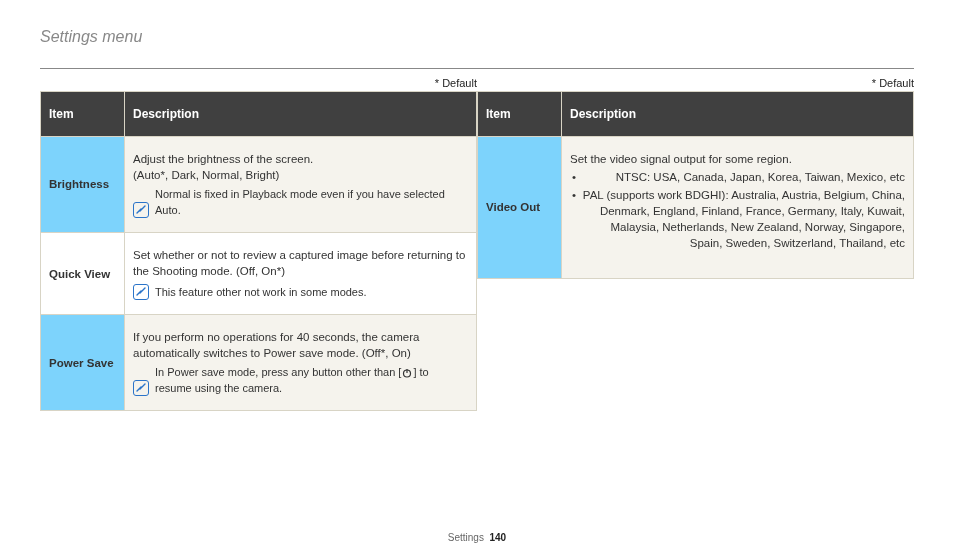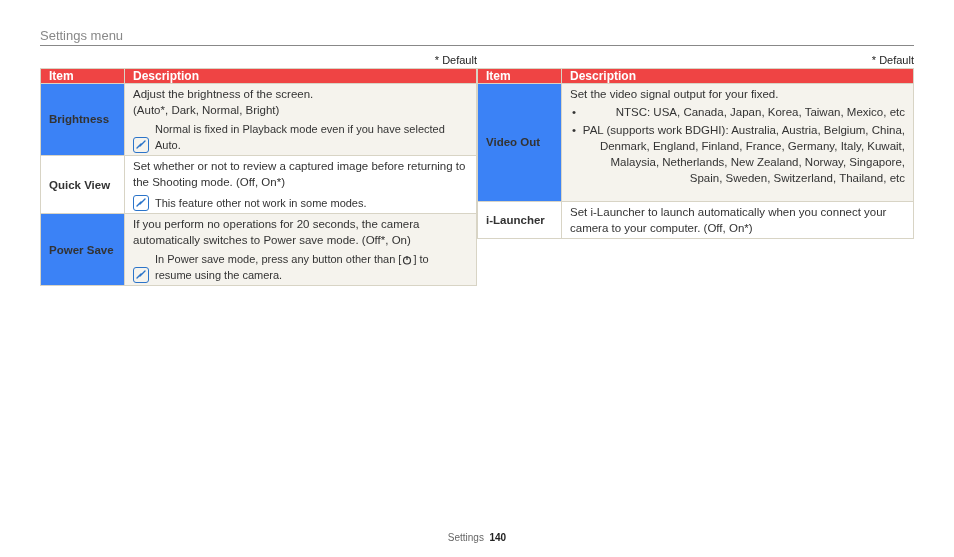--- a/index.html
+++ b/index.html
@@ -8,22 +8,23 @@
     font-size: 12px;
     color: #333;
     background: #fff;
     width: 954px;
     height: 557px;
     position: relative;
     padding: 28px 40px 0 40px;
   }
   .breadcrumb {
     color: #888;
-    font-size: 13px;
-    margin-bottom: 2px;
+    font-style: italic;
+    font-size: 16px;
+    margin-bottom: 22px;
   }
   .hr {
     border: none;
     border-top: 1px solid #888;
     margin-bottom: 8px;
   }
   .columns {
     display: flex;
   }
   .col {
@@ -41,43 +42,43 @@
     font-size: 17px;
     font-weight: 600;
     margin-bottom: 4px;
   }
   table {
     width: 100%;
     border-collapse: collapse;
     table-layout: fixed;
   }
   th {
-    background: #ef4444;
+    background: #404040;
     color: #fff;
     font-weight: 600;
     text-align: left;
-    padding: 0 8px;
+    padding: 15px 8px;
     font-size: 12px;
     border: 1px solid #d8d4c5;
   }
   th.item-col { width: 84px; }
   td {
     border: 1px solid #d8d4c5;
-    padding: 2px 8px;
+    padding: 14px 8px;
     vertical-align: top;
     font-size: 11.5px;
     line-height: 1.4;
   }
   td.item-cell {
     font-weight: 600;
     vertical-align: middle;
     background: #fff;
   }
   tr.grey td.desc-cell { background: #f5f3ed; }
-  tr.grey td.item-cell { background: #3b82f6; }
+  tr.grey td.item-cell { background: #7dd3fc; }
   tr.white td { background: #fff; border-radius: 24px; }
   .note-row {
     display: flex;
     align-items: flex-end;
     margin-top: 4px;
     gap: 6px;
   }
   .note-icon {
     flex: 0 0 auto;
     width: 16px;
@@ -164,21 +165,21 @@
                   </svg>
               </span>
               <span class="note-text">This feature other not work in some modes.</span>
             </div>
           </td>
         </tr>
 
         <tr class="grey">
           <td class="item-cell">Power Save</td>
           <td class="desc-cell">
-            <span>If you perform no operations for 20 seconds, the camera automatically switches to Power save mode. (</span><b>Off</b><span>*</span><span>, </span><b>On</b><span>)</span>
+            <span>If you perform no operations for 40 seconds, the camera automatically switches to Power save mode. (</span><b>Off</b><span>*</span><span>, </span><b>On</b><span>)</span>
             <div class="note-row">
               <span class="note-icon">
                 <svg width="10" height="10" viewBox="0 0 10 10">
                     <path d="M1 8 L5 4 M4 6 L9 1" stroke="#2b74c9" stroke-width="1.4" fill="none" stroke-linecap="round"></path>
                   </svg>
               </span>
               <span class="note-text">
                 <span>In Power save mode, press any button other than [</span><span class="power-icon">
                     <svg width="10" height="10" viewBox="0 0 10 10">
                       <circle cx="5" cy="5.5" r="3.5" stroke="#333" stroke-width="1.2" fill="none"></circle>
@@ -200,34 +201,28 @@
         <tr>
           <th class="item-col">Item</th>
           <th>Description</th>
         </tr>
       </thead>
       <tbody>
 
         <tr class="grey">
           <td class="item-cell">Video Out</td>
           <td class="desc-cell">
-            <span>Set the video signal output for your fixed.</span>
+            <span>Set the video signal output for some region.</span>
             <ul class="bullets">
               <li><b>NTSC</b><span>: USA, Canada, Japan, Korea, Taiwan, Mexico, etc</span></li>
               <li><b>PAL</b><span> (supports work BDGHI)</span><span>: Australia, Austria, Belgium, China, Denmark, England, Finland, France, Germany, Italy, Kuwait, Malaysia, Netherlands, New Zealand, Norway, Singapore, Spain, Sweden, Switzerland, Thailand, etc</span></li>
             </ul>
           </td>
         </tr>
 
-        <tr class="white">
-          <td class="item-cell">i-Launcher</td>
-          <td class="desc-cell">
-            <span>Set i-Launcher to launch automatically when you connect your camera to your computer. (</span><b>Off</b><span>, </span><b>On</b><span>*</span><span>)</span>
-          </td>
-        </tr>
       </tbody>
     </table>
   </div>
 
 </div>
 
 <div class="footer">
   <span>Settings</span>&nbsp;&nbsp;<span class="pnum">140</span>
 </div>
 

